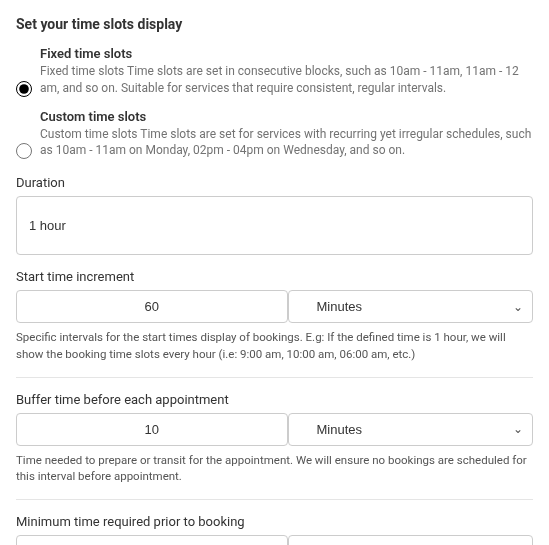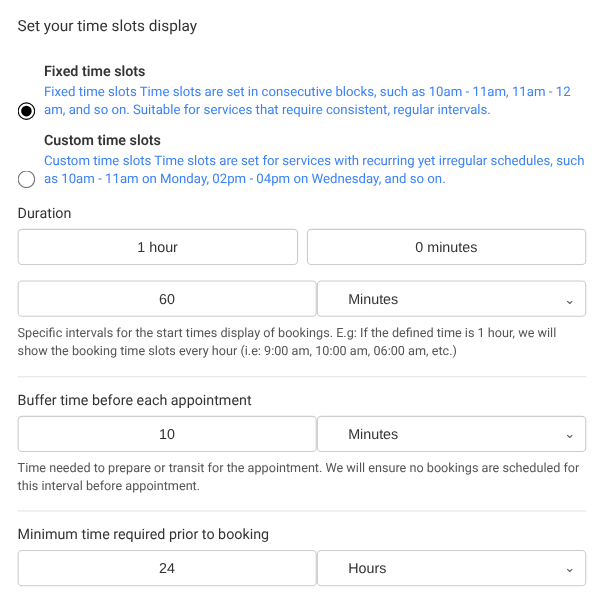--- a/index.html
+++ b/index.html
@@ -13,22 +13,22 @@
       font-size: 13px;
       color: #333;
       background: #fff;
       padding: 16px;
       width: 549px;
       min-height: 545px;
     }
 
     .page-title {
       font-size: 14px;
-      font-weight: 400;
-      margin-bottom: 26px;
+      font-weight: 700;
+      margin-bottom: 14px;
     }
 
     .radio-group {
       margin-bottom: 16px;
     }
 
     .radio-option {
       display: flex;
       align-items: flex-end;
       margin-bottom: 12px;
@@ -46,21 +46,21 @@
 
     .radio-label {
       font-weight: 600;
       font-size: 13px;
       display: block;
       margin-bottom: 2px;
     }
 
     .radio-desc {
       font-size: 12px;
-      color: #3b82f6;
+      color: #737373;
       line-height: 1.4;
     }
 
     .section {
       margin-bottom: 14px;
     }
 
     .section-label {
       font-weight: 400;
       font-size: 13px;
@@ -127,23 +127,23 @@
     .duration-row {
       display: flex;
       gap: 8px;
       margin-bottom: 6px;
     }
 
     .duration-btn {
       flex: 1;
       border: 1px solid #ccc;
       border-radius: 4px;
-      padding: 8px 12px;
-      font-size: 13px;
-      text-align: center;
+      padding: 21px 12px;
+      font-size: 13px;
+      text-align: left;
       color: #333;
       background: #fff;
       cursor: pointer;
     }
   </style>
 </head>
 <body>
 
 <div>
 
@@ -166,25 +166,25 @@
         <span class="radio-desc">Custom time slots Time slots are set for services with recurring yet irregular schedules, such as 10am - 11am on Monday, 02pm - 04pm on Wednesday, and so on.</span>
       </div>
     </label>
 
   </div>
 
   <div class="section">
     <div class="section-label">Duration</div>
     <div class="duration-row">
       <button class="duration-btn">1 hour</button>
-      <button class="duration-btn">0 minutes</button>
-    </div>
-  </div>
-
-  <div class="section">
+    </div>
+  </div>
+
+  <div class="section">
+    <div class="section-label">Start time increment</div>
     <div class="input-row">
       <input type="text" class="input-field" value="60" style="">
       <div class="select-wrapper">
         <select class="select-field">
           <option>Minutes</option>
           <option>Hours</option>
         </select>
         <span class="select-arrow">⌄</span>
       </div>
     </div>

